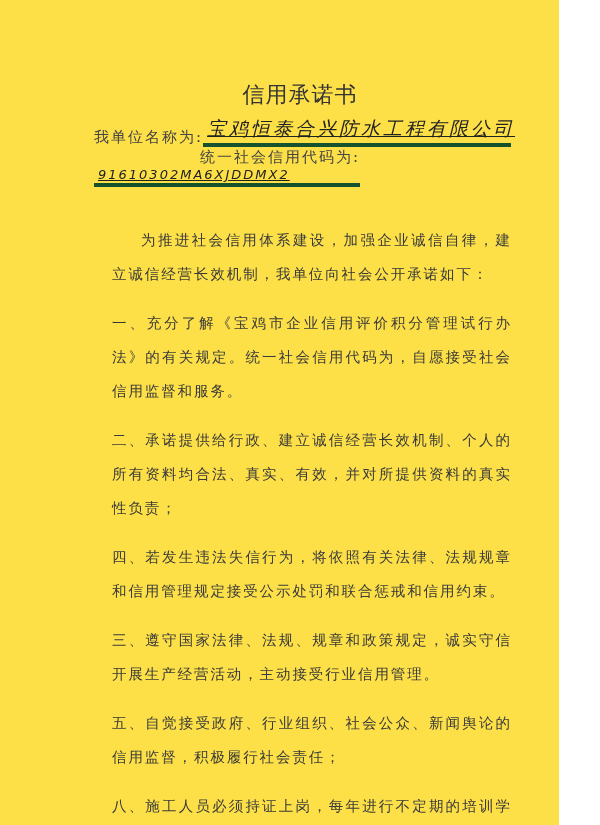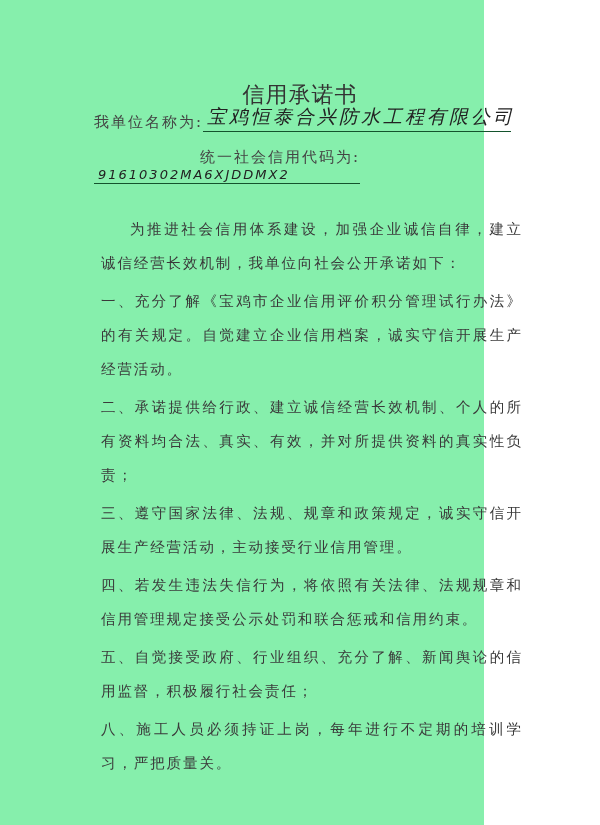--- a/index.html
+++ b/index.html
@@ -11,22 +11,22 @@
       width: 600px;
       height: 825px;
       position: relative;
       overflow: hidden;
       font-family: "DejaVu Serif", "Liberation Serif", serif;
       color: #2e2e2e;
     }
     .page {
       position: absolute;
       left: 0; top: 0;
-      width: 484px; height: 825px;
-      background: #86efac;
+      width: 559px; height: 825px;
+      background: #fde047;
     }
     .title {
       position: absolute;
       top: 80px;
       left: 0;
       width: 600px;
       text-align: center;
       font-family: "DejaVu Sans", "Liberation Sans", sans-serif;
       font-size: 22px;
       letter-spacing: 1px;
@@ -38,44 +38,45 @@
       display: flex;
       align-items: flex-end;
       font-size: 15px;
       color: #444;
     }
     .field-row .label {
       white-space: nowrap;
       letter-spacing: 2px;
     }
     .field-row .value {
-      border-bottom: 1px solid #14532d;
+      border-bottom: 4px solid #14532d;
       font-family: "DejaVu Sans", "Liberation Sans", sans-serif;
       font-style: italic;
       color: #222;
       padding: 0 4px 1px 4px;
       white-space: nowrap;
+      text-decoration: underline;
     }
-    #row-name { top: 104px; }
+    #row-name { top: 116px; }
     #row-name .value { width: 300px; font-size: 19px; letter-spacing: 3px; }
     #row-code { top: 148px; flex-direction: column; }
     #row-code .value { width: 258px; font-size: 13px; letter-spacing: 2px; }
 
     .body {
       position: absolute;
       left: 97px;
       top: 208px;
       width: 430px;
       font-size: 14.5px;
       line-height: 34px;
       letter-spacing: 1.9px;
       color: #3a3a3a;
     }
     .body p {
-      margin: 4px;
+      margin: 15px;
       text-align: justify;
     }
     .body p.intro {
       text-indent: 2em;
     }
   </style>
 </head>
 <body>
 
 <div class="page">
@@ -87,21 +88,21 @@
     <span class="value">宝鸡恒泰合兴防水工程有限公司</span>
   </div>
 
   <div class="field-row" id="row-code">
     <span class="label">统一社会信用代码为:</span>
     <span class="value">91610302MA6XJDDMX2</span>
   </div>
 
   <div class="body">
     <p class="intro">为推进社会信用体系建设，加强企业诚信自律，建立诚信经营长效机制，我单位向社会公开承诺如下：</p>
-    <p>一、充分了解《宝鸡市企业信用评价积分管理试行办法》的有关规定。自觉建立企业信用档案，诚实守信开展生产经营活动。</p>
+    <p>一、充分了解《宝鸡市企业信用评价积分管理试行办法》的有关规定。统一社会信用代码为，自愿接受社会信用监督和服务。</p>
     <p>二、承诺提供给行政、建立诚信经营长效机制、个人的所有资料均合法、真实、有效，并对所提供资料的真实性负责；</p>
+    <p>四、若发生违法失信行为，将依照有关法律、法规规章和信用管理规定接受公示处罚和联合惩戒和信用约束。</p>
     <p>三、遵守国家法律、法规、规章和政策规定，诚实守信开展生产经营活动，主动接受行业信用管理。</p>
-    <p>四、若发生违法失信行为，将依照有关法律、法规规章和信用管理规定接受公示处罚和联合惩戒和信用约束。</p>
-    <p>五、自觉接受政府、行业组织、充分了解、新闻舆论的信用监督，积极履行社会责任；</p>
+    <p>五、自觉接受政府、行业组织、社会公众、新闻舆论的信用监督，积极履行社会责任；</p>
     <p>八、施工人员必须持证上岗，每年进行不定期的培训学习，严把质量关。</p>
   </div>
 
 </div>
 
 </body></html>

